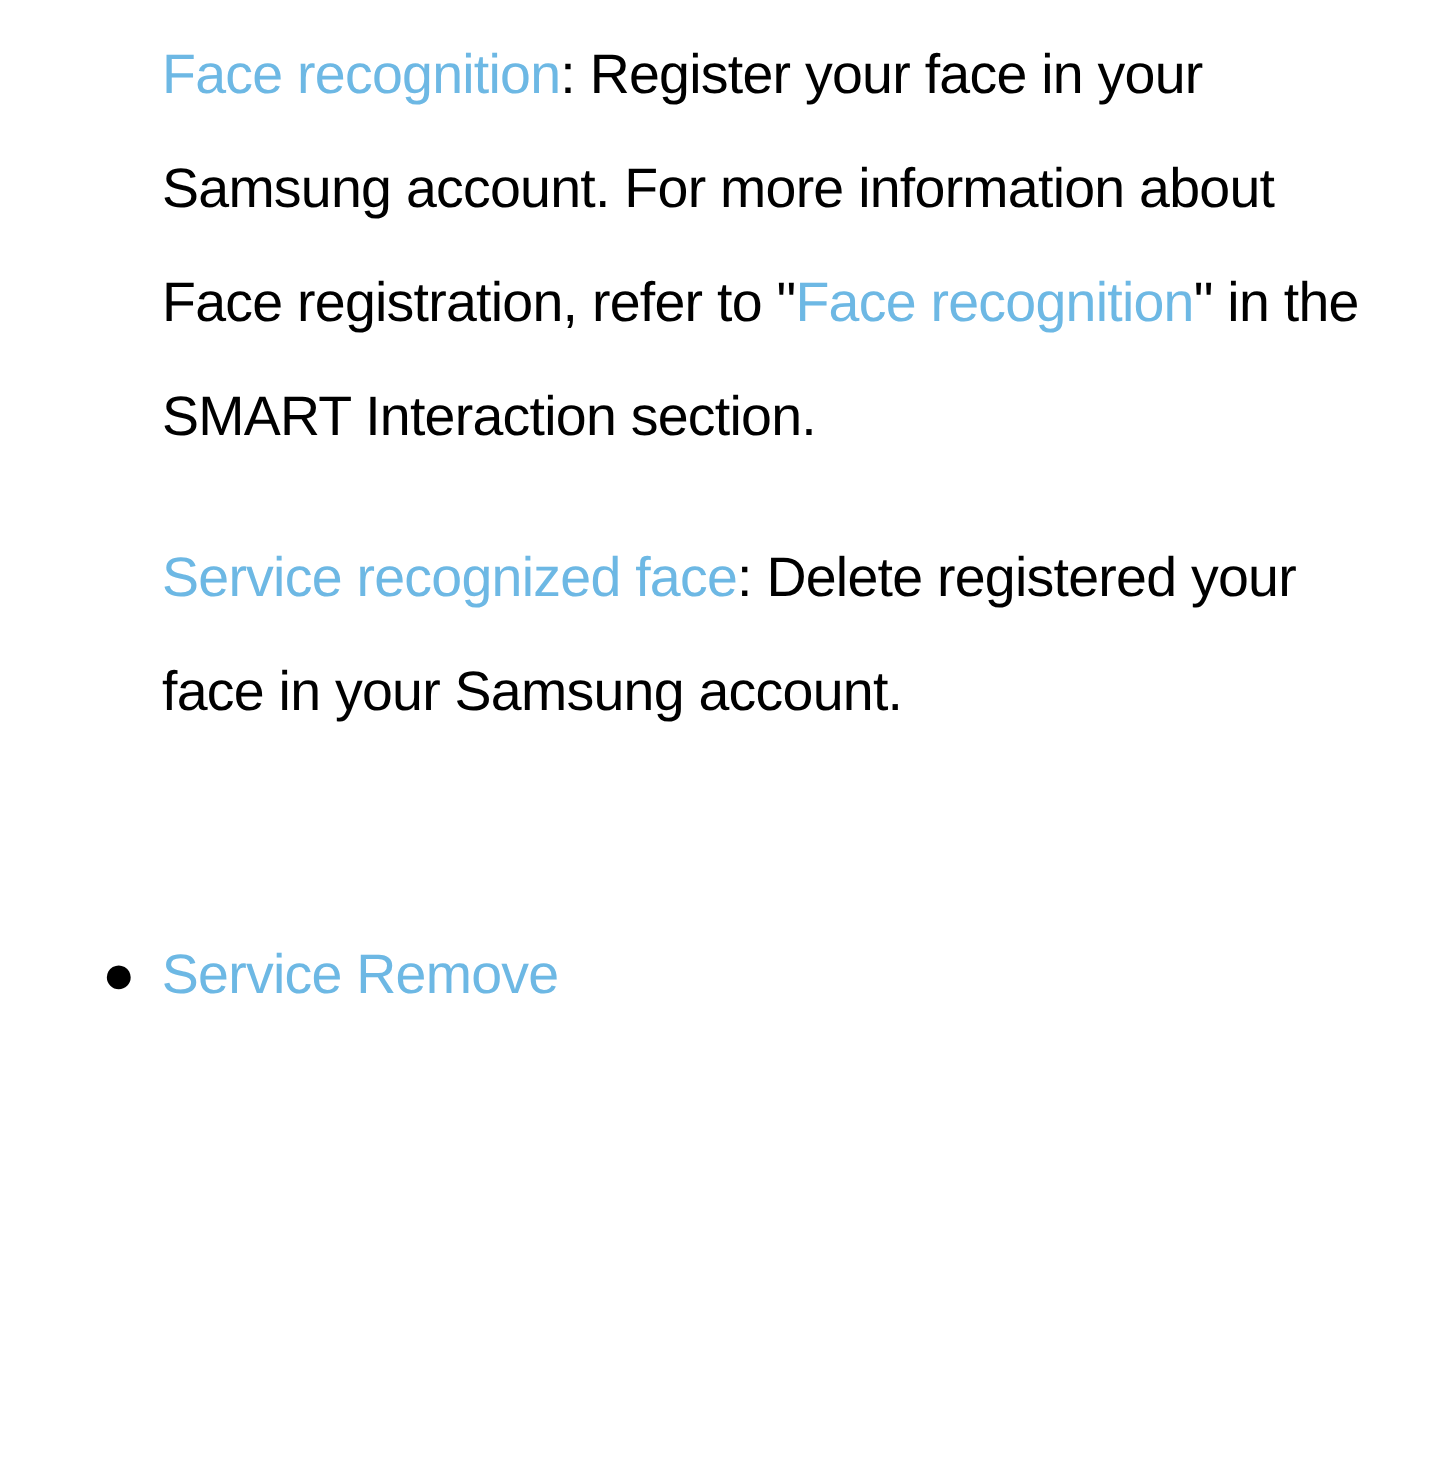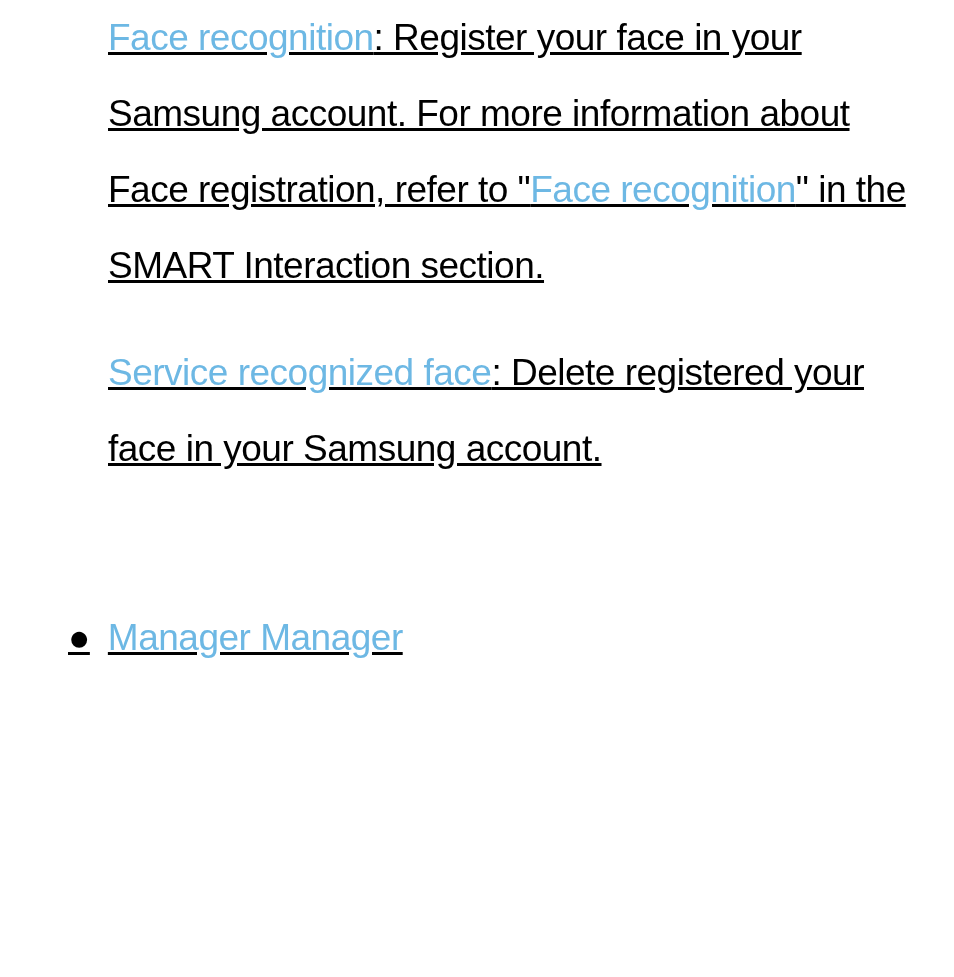--- a/index.html
+++ b/index.html
@@ -8,22 +8,21 @@
       box-sizing: border-box;
     }
     body {
       font-family: Arial, Helvetica, sans-serif;
       background-color: #ffffff;
       width: 954px;
       height: 977px;
       padding: 0;
     }
     .content {
-      padding: 0 38px 0 108px;
-      text-decoration: underline;
+      padding: 12px 38px 0 108px;
     }
     .para {
       font-size: 37px;
       line-height: 2.05;
       color: #000000;
       letter-spacing: -0.5px;
       margin-bottom: 32px;
     }
     .hl {
       color: #6db8e4;
@@ -64,17 +63,17 @@
     <span class="hl">Face recognition</span><span>: Register your face in your Samsung account. For more information about Face registration, refer to "</span><span class="hl">Face recognition</span><span>" in the SMART Interaction section.</span>
   </p>
 
   <p class="para">
     <span class="hl">Service recognized face</span><span>: Delete registered your face in your Samsung account.</span>
   </p>
 
   <div class="bullet-section">
     <div class="bullet-row">
       <span class="bullet-dot">●</span>
-      <span class="bullet-text">Manager Manager</span>
+      <span class="bullet-text">Service Remove</span>
     </div>
   </div>
 
 </div>
 
 </body></html>

